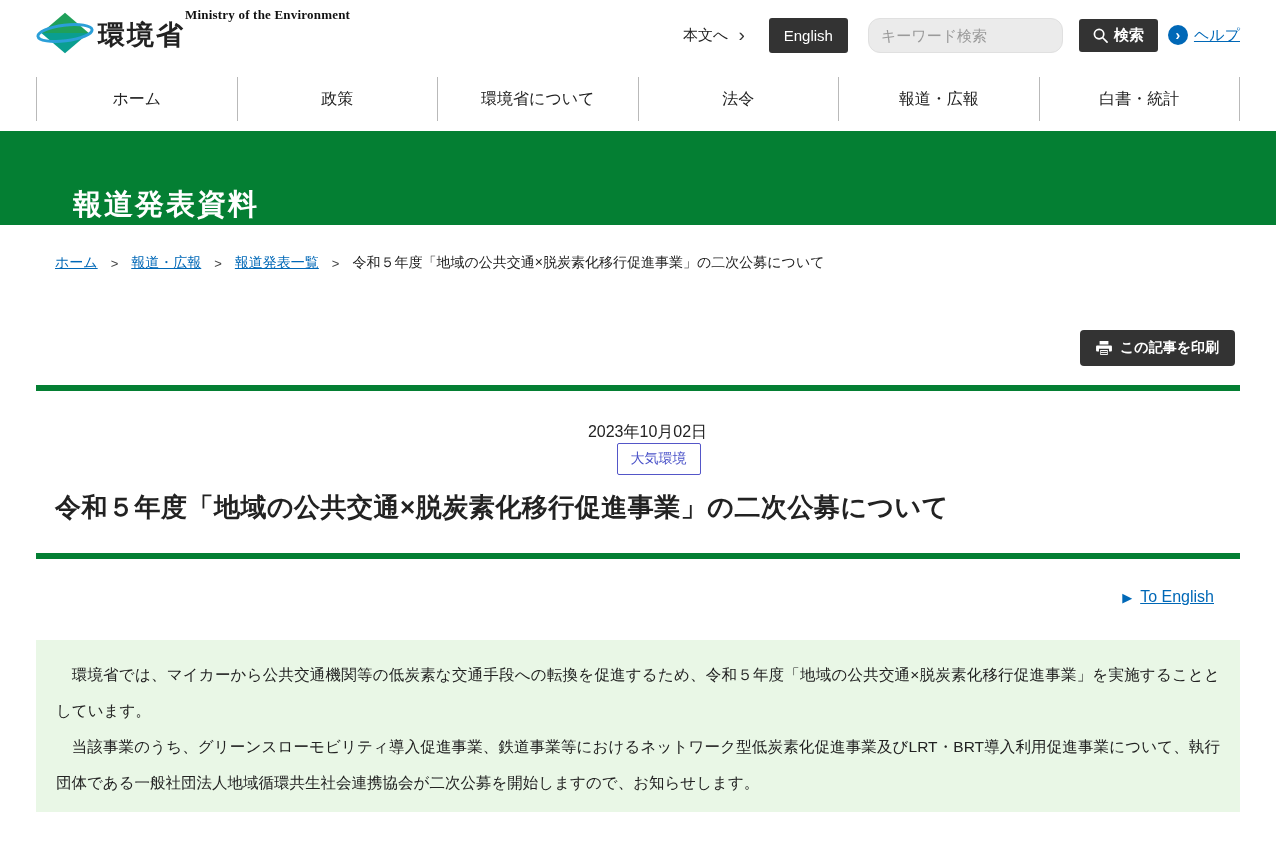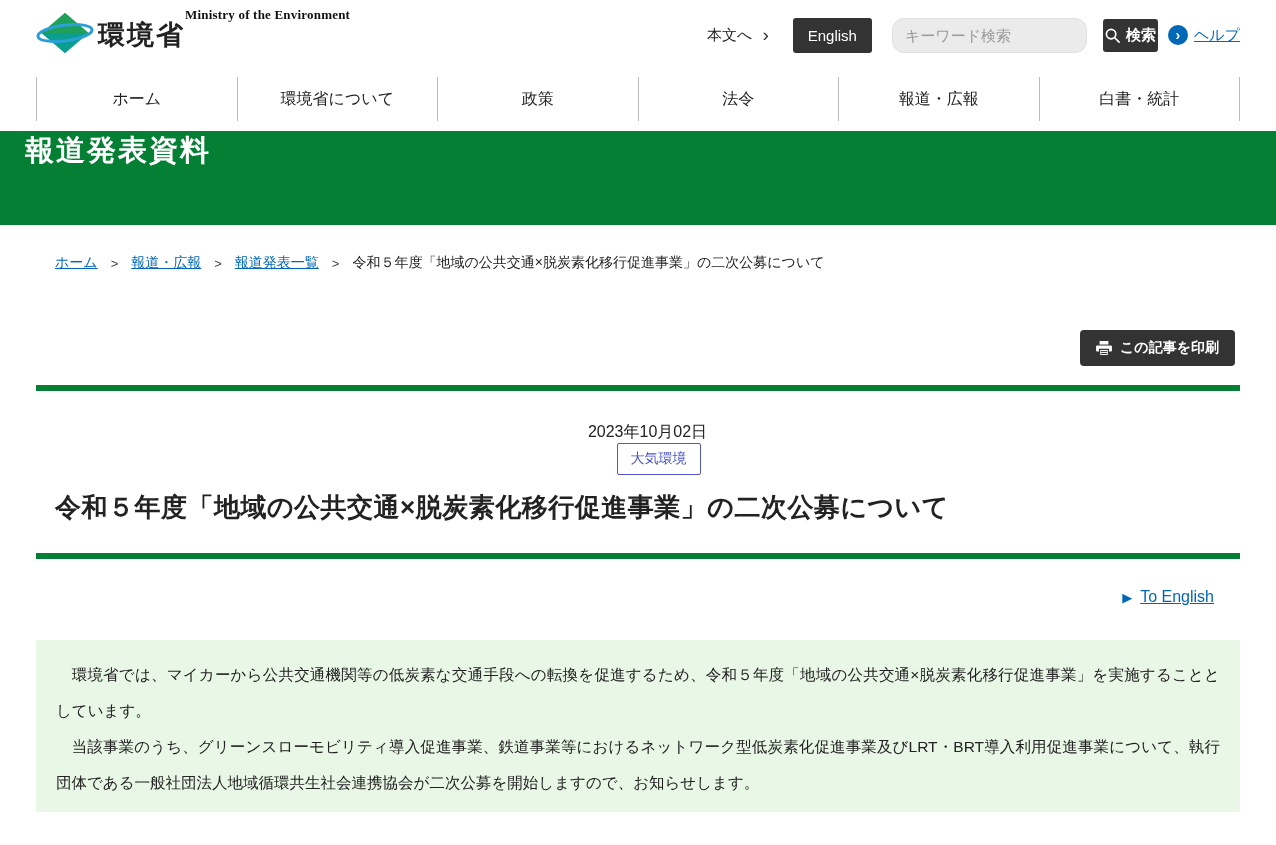--- a/index.html
+++ b/index.html
@@ -26,41 +26,41 @@
     font-family: inherit; font-size: 15px; border-radius: 3px;
     display: inline-flex; align-items: center; justify-content: center;
   }
   .english-btn { height: 35px; padding: 0 15px; margin-left: 24px; }
   .search-input {
     height: 35px; width: 195px; margin-left: 20px; border: 1px solid #e0e0e0;
     background: #ebebeb; border-radius: 12px; padding: 0 12px; font-size: 15px;
     font-family: inherit; color: #333; outline: none;
   }
   .search-input::placeholder { color: #9a9a9a; }
-  .search-btn { height: 33px; padding: 0 2px; margin-left: 16px; font-weight: bold; }
+  .search-btn { height: 33px; padding: 0 14px; margin-left: 16px; font-weight: bold; }
   .search-btn svg { margin-right: 6px; }
   .help-link { display: flex; align-items: center; margin-left: 10px; text-decoration: none; cursor: pointer; }
   .help-circle {
     width: 20px; height: 20px; border-radius: 50%; background: #0068b7;
     color: #fff; display: inline-flex; align-items: center; justify-content: center;
     font-size: 14px; font-weight: bold; line-height: 1; padding-bottom: 1px;
   }
   .help-text { color: #0068b7; font-size: 15px; text-decoration: underline; margin-left: 6px; }
   
   .global-nav { padding: 7px 36px 7px; }
   .global-nav ul { list-style: none; display: flex; }
   .global-nav li {
     flex: 1; text-align: center; font-size: 16px; color: #222;
     height: 44px; line-height: 44px; border-left: 1px solid #b9b9b9; cursor: pointer;
   }
   .global-nav li:last-child { border-right: 1px solid #b9b9b9; }
   
   .page-banner {
-    height: 94px; background: #047f33; display: flex; align-items: flex-start;
-    padding-left: 25px; margin-top: 3px;
+    height: 94px; background: #047f33; display: flex; align-items: flex-end;
+    padding-left: 73px; margin-top: 3px;
   }
   .page-banner h1 { color: #ffffff; font-size: 29px; font-weight: bold; letter-spacing: 2px; }
   
   .breadcrumb {
     margin: 29px 36px 0 55px; font-size: 14px; color: #222;
     display: flex; align-items: center; flex-wrap: nowrap; white-space: nowrap;
   }
   .breadcrumb a { color: #0068b7; text-decoration: underline; cursor: pointer; }
   .breadcrumb .sep { margin: 0 13px; color: #444; font-size: 13px; }
   .breadcrumb .current { color: #222; }
@@ -131,22 +131,22 @@
     <a class="help-link">
       <span class="help-circle">›</span>
       <span class="help-text">ヘルプ</span>
     </a>
   </div>
 </header>
 
 <nav class="global-nav">
   <ul>
     <li>ホーム</li>
+    <li>政策</li>
     <li>環境省について</li>
-    <li>政策</li>
     <li>法令</li>
     <li>報道・広報</li>
     <li>白書・統計</li>
   </ul>
 </nav>
 
 <div class="page-banner">
   <h1>報道発表資料</h1>
 </div>
 

